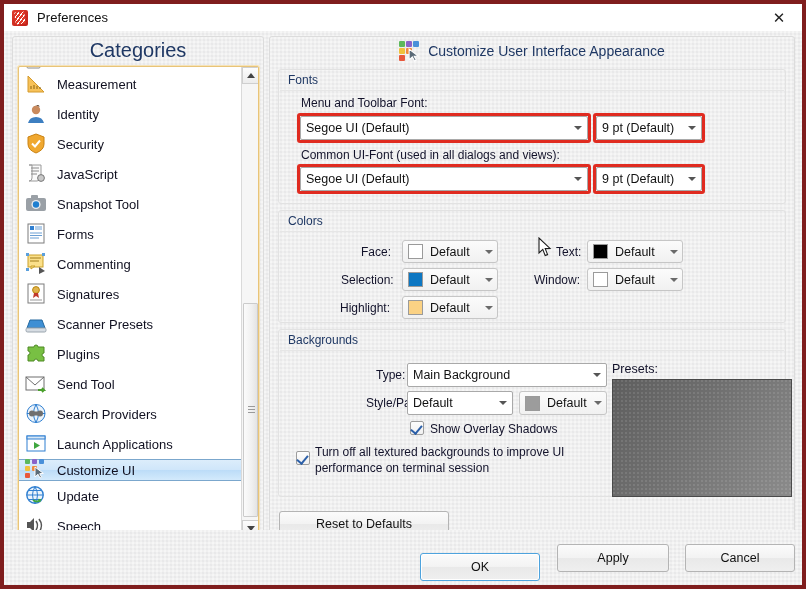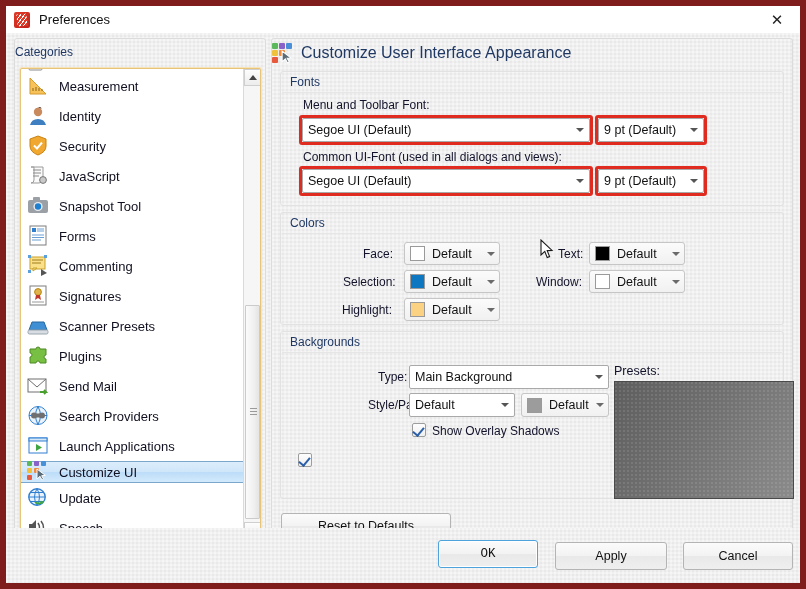--- a/index.html
+++ b/index.html
@@ -8,21 +8,21 @@
     font-family:"Liberation Sans", sans-serif;
     font-size:12px;
     color:#1a1a2e;
     background:#efefef;
   }
 
   
   #window{
     position:absolute;left:0;top:0;width:806px;height:589px;
     box-sizing:border-box;
-    border:6px solid #7f1d1d;
+    border:4px solid #7f1d1d;
     background:#f9a8d4;
   }
 
   
   #titlebar{
     position:absolute;left:0;top:0;right:0;height:27px;
     background:#ffffff;
     display:flex;align-items:center;
   }
   #app-icon{
@@ -59,22 +59,22 @@
     position:absolute;left:0;top:27px;right:0;bottom:0;
   }
 
   
   #cat-panel{
     position:absolute;left:8px;top:5px;width:252px;height:508px;
     border:1px solid #dcdcdc;border-radius:3px;
     box-sizing:border-box;
   }
   #cat-header{
-    height:27px;line-height:27px;
-    font-size:12px;color:#1f3864;
+    height:27px;line-height:27px;text-align:center;
+    font-size:20px;color:#1f3864;
   }
   #cat-listbox{
     position:absolute;left:5px;top:29px;width:241px;height:472px;
     box-sizing:border-box;
     background:#ffffff;
     border:1px solid #e8c479;
     box-shadow:0 0 0 1px #f6e3b8;
     border-radius:2px;
     overflow:hidden;
   }
@@ -121,22 +121,22 @@
     position:absolute;left:4px;top:50%;margin-top:-4px;width:7px;height:8px;
     background:repeating-linear-gradient(to bottom,#9a9a9a 0 1px,transparent 1px 3px);
   }
 
   
   #content{
     position:absolute;left:265px;top:5px;right:7px;height:508px;
     border:1px solid #dcdcdc;border-radius:3px;box-sizing:border-box;
   }
   #content-header{
-    height:28px;display:flex;align-items:center;justify-content:flex-start;
-    font-size:16px;color:#1f3864;
+    height:28px;display:flex;align-items:center;justify-content:center;
+    font-size:14px;color:#1f3864;
   }
   #header-icon{width:20px;height:20px;margin-right:9px;position:relative;flex:none;}
 
   
   .gridicon{position:relative;display:block;}
   .gridicon i{position:absolute;display:block;border-radius:1px;}
 
   
   .group{
     position:absolute;left:8px;right:8px;
@@ -222,21 +222,21 @@
     font-size:12.5px;color:#111;cursor:default;
   }
   .btn.default{
     border:1px solid #4ea3dd;
     box-shadow:inset 0 0 0 1px #ffffff;
   }
   #reset-btn{left:9px;top:474px;width:170px;height:26px;}
 
   
   #bottombar{position:absolute;left:0;right:0;bottom:0;height:55px;}
-  #ok-btn{right:262px;top:12px;width:100px;font-family:Liberation Mono, monospace;}
+  #ok-btn{right:262px;top:23px;width:120px;}
   #apply-btn{right:133px;top:14px;width:112px;}
   #cancel-btn{right:7px;top:14px;width:110px;}
 
   
   #cursor{
     position:absolute;left:534px;top:206px;width:14px;height:20px;pointer-events:none;
   }
 </style>
 </head>
 <body>
@@ -383,21 +383,21 @@
           </div>
 
           <div class="cat-item">
             <span class="ic">
               <svg width="22" height="21" viewBox="0 0 22 21">
                   <rect x="1" y="4" width="18" height="13" fill="#fff" stroke="#6f6f6f"></rect>
                   <path d="M1 4 L10 12 L19 4" fill="none" stroke="#6f6f6f"></path>
                   <path d="M13 17 h6 l-2 -2 M19 17 l-2 2" stroke="#4aa02c" stroke-width="1.8" fill="none"></path>
                 </svg>
             </span>
-            <span class="lbl">Send Mail</span>
+            <span class="lbl">Send Tool</span>
           </div>
 
           <div class="cat-item">
             <span class="ic">
               <svg width="22" height="21" viewBox="0 0 22 21">
                   <circle cx="11" cy="10.5" r="9" fill="#eaf3fb" stroke="#2f7fd1"></circle>
                   <path d="M2 10.5 h18 M11 1.5 q5 9 0 18 M11 1.5 q-5 9 0 18" fill="none" stroke="#2f7fd1"></path>
                   <circle cx="7" cy="10.5" r="3" fill="#6f6f6f"></circle>
                   <circle cx="15" cy="10.5" r="3" fill="#6f6f6f"></circle>
                   <rect x="9" y="8.5" width="4" height="4" fill="#6f6f6f"></rect>
@@ -605,20 +605,21 @@
           <span class="ctxt">Default</span>
           <span class="carrow2">
               <i class="tri-d2"></i>
             </span>
         </div>
 
         <div class="chk on" style="left:131px;top:91px;"></div>
         <span class="flabel" style="left:151px;top:92px;">Show Overlay Shadows</span>
 
         <div class="chk on" style="left:17px;top:121px;"></div>
+        <span class="flabel" style="left:36px;top:114px;width:280px;line-height:16px;">Turn off all textured backgrounds to improve UI performance on terminal session</span>
 
         <span id="preview-label">Presets:</span>
         <div id="preview-box"></div>
       </div>
 
       <div class="btn" id="reset-btn">Reset to Defaults</div>
     </div>
 
     <div id="bottombar" class="textured">
       <div class="btn default" id="ok-btn">OK</div>

